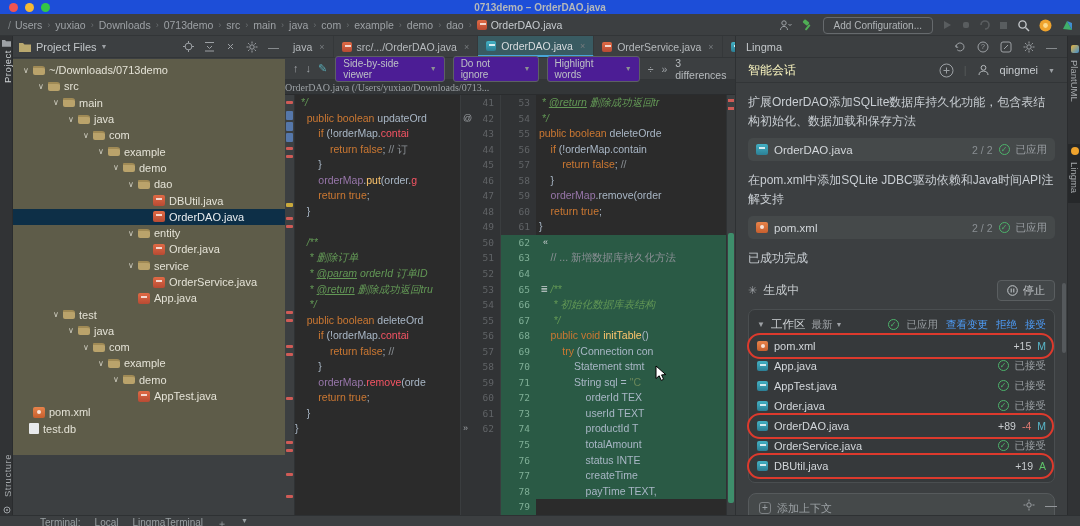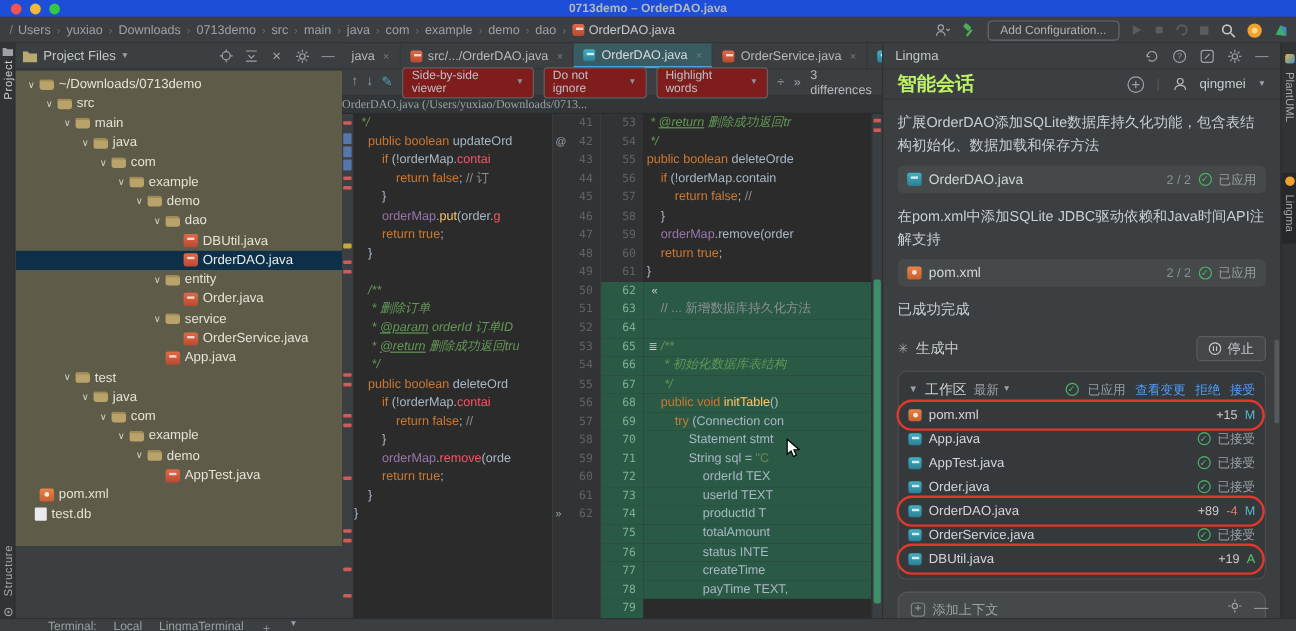--- a/index.html
+++ b/index.html
@@ -44,21 +44,21 @@
   .fi-file{background:#e8eaec;border-radius:1px;width:10px;}
   .fi-teal{background:linear-gradient(180deg,#43b1c4,#2c7f95);position:relative;}
   .fi-teal:after{content:"";position:absolute;left:3px;top:3px;width:6px;height:2px;background:rgba(255,255,255,.8);}
   
   .editor{position:absolute;left:285px;top:36px;width:450px;height:479px;background:#2b2b2b;}
   .tabbar{height:22px;background:#3c3f41;display:flex;align-items:stretch;font-size:10.5px;color:#b6babd;border-bottom:1px solid #323537;white-space:nowrap;overflow:hidden;}
   .etab{display:flex;align-items:center;gap:5px;padding:0 8px;border-right:1px solid #35383a;}
   .etab .x{color:#777b7e;font-size:9px;margin-left:2px;}
   .etab.active{background:#395b62;border-bottom:2px solid #47a5d8;color:#d7dbde;}
   .difftools{height:22px;display:flex;align-items:center;gap:8px;padding:0 8px;background:#3c3f41;border-bottom:1px solid #323537;font-size:10.5px;color:#b6babd;}
-  .dbtn{border:1px solid #5d6163;background:#7f1d1d;border-radius:3px;padding:1px 7px;font-size:10px;color:#bdc1c5;display:flex;align-items:center;gap:14px;}
+  .dbtn{border:1px solid #5d6163;background:#4c1d95;border-radius:3px;padding:1px 7px;font-size:10px;color:#bdc1c5;display:flex;align-items:center;gap:14px;}
   .dbtn .dv{font-size:7px;color:#8d9194;}
   .arrows{color:#9da1a5;display:flex;gap:7px;font-size:11px;}
   .fileheads{height:15px;display:flex;font-size:10px;color:#9ca1a5;background:#333638;border-bottom:1px solid #2a2c2e;align-items:center;}
   .fh-l{width:215px;padding-left:10px;overflow:hidden;white-space:nowrap;}
   .fh-r{flex:1;overflow:hidden;white-space:nowrap;font-family:Liberation Serif, serif;}
   .diffbody{position:relative;display:flex;height:420px;background:#2b2b2b;}
   .mstrip{width:10px;background:#3c3f41;position:relative;border-right:1px solid #2f3234;}
   .mk{position:absolute;left:1px;width:7px;height:3px;border-radius:1px;}
   .leftcode{width:165px;overflow:hidden;background:#2b2b2b;}
   .lnumL{width:40px;background:#313335;border-left:1px solid #3a3d3f;}
@@ -72,21 +72,21 @@
   .n-green{background:#2a5a45;color:#7fae96;}
   .cs-k{color:#cc7832;}.cs-t{color:#a9b7c6;}.cs-d{color:#629755;font-style:italic;}
   .cs-dt{color:#629755;font-style:italic;text-decoration:underline;}
   .cs-c{color:#8a8f94;}.cs-s{color:#6a8759;}.cs-e{color:#f75464;}.cs-f{color:#9876aa;}.cs-m{color:#ffc66d;}
   .cursor{position:absolute;left:370px;top:270px;z-index:30;}
   
   .lingma{position:absolute;left:735px;top:36px;width:332px;height:479px;background:#3c3f41;border-left:1px solid #2e3133;font-size:12px;}
   .lm-head{height:22px;display:flex;align-items:center;padding:0 10px;border-bottom:1px solid #323537;color:#c3c7ca;font-size:11px;}
   .lm-head .hicons{margin-left:auto;display:flex;gap:11px;align-items:center;color:#9da1a5;}
   .lm-tabs{height:25px;display:flex;align-items:center;padding:0 12px;border-bottom:1px solid #323537;}
-  .lm-tab{color:#bef264;font-size:16px;font-weight:bold;}
+  .lm-tab{color:#fef9c3;font-size:12px;}
   .lm-tr{margin-left:auto;display:flex;align-items:center;gap:10px;color:#9da1a5;font-size:11px;}
   .lm-body{padding:8px 12px 0 12px;position:relative;height:432px;}
   .msg{color:#c9ced3;line-height:1.55;margin:2px 0 8px 0;}
   .fcard{background:#45494a;border-radius:5px;height:23px;display:flex;align-items:center;padding:0 8px;gap:6px;margin:6px 0 10px 0;font-size:11.5px;color:#d2d6da;}
   .fcard .cnt{margin-left:auto;color:#8a8f93;font-size:10.5px;}
   .chk{width:11px;height:11px;border:1px solid #4db36b;border-radius:50%;color:#4db36b;font-size:8px;line-height:10px;text-align:center;flex:0 0 auto;}
   .applied{color:#9a9fa3;font-size:10.5px;}
   .genrow{display:flex;align-items:center;margin:12px 0 8px 0;color:#c6cacd;}
   .gen-ic{color:#9da1a5;margin-right:6px;font-size:11px;}
   .stopbtn{margin-left:auto;border:1px solid #5a5e60;background:#434749;border-radius:4px;padding:2px 9px;display:flex;align-items:center;gap:5px;color:#c6cacd;font-size:11px;}

